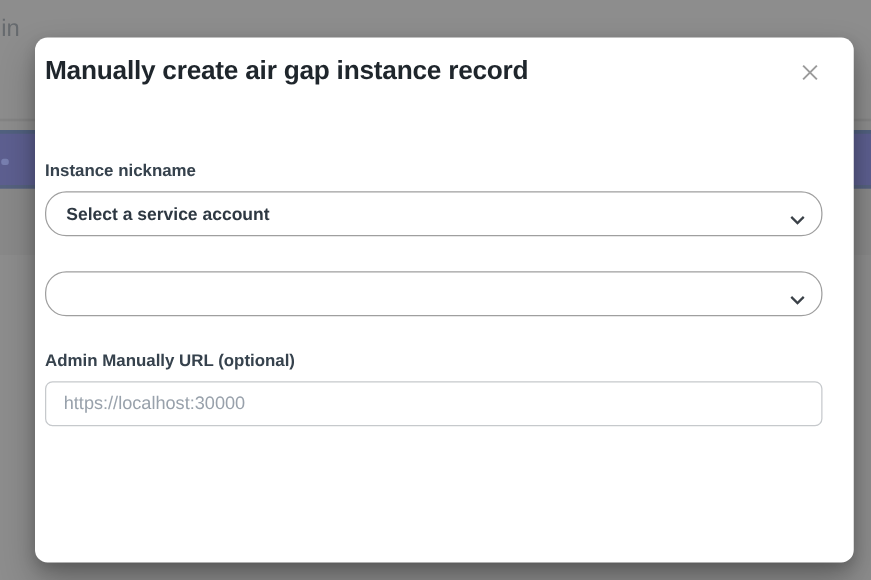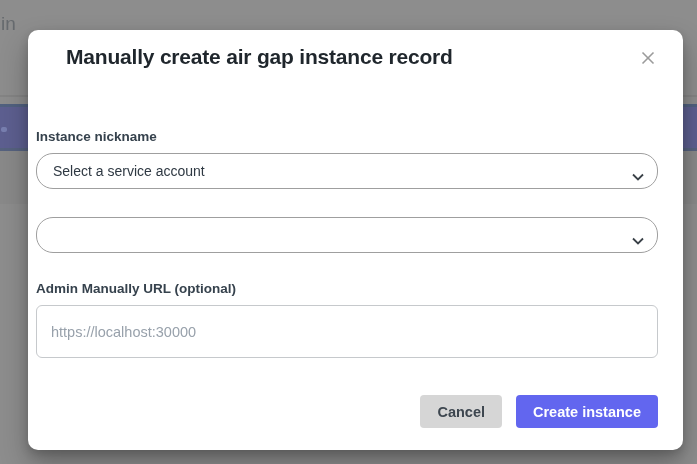--- a/index.html
+++ b/index.html
@@ -29,21 +29,21 @@
     background:#8087b8; border-radius:2px; opacity:.8;
   }
   .bg-band { position:absolute; left:0; top:151px; width:697px; height:53px; background:#898989; }
 
   
   .modal {
     position:absolute; left:28px; top:30px; width:655px; height:420px;
     background:#ffffff; border-radius:10px;
     box-shadow:0 14px 28px rgba(0,0,0,.28), 0 4px 10px rgba(0,0,0,.16);
   }
-  .modal-header { position:relative; padding:14px 60px 0 8px;margin-left:30px; }
+  .modal-header { position:relative; padding:14px 60px 0 8px; }
   .modal-title {
     font-size:21px; font-weight:bold; color:#1f262c;
     letter-spacing:-0.2px; line-height:25px;
   }
   .close-btn {
     position:absolute; top:17px; right:24px;
     width:22px; height:22px;
     background:none; border:none; cursor:pointer;
     display:flex; align-items:center; justify-content:center;
   }
@@ -57,29 +57,30 @@
     margin-bottom:9px;
   }
   .select-box {
     position:relative;
     width:100%; height:36px;
     border:1px solid #9f9f9f; border-radius:17px;
     background:#fff;
     display:flex; align-items:center;
     padding:0 34px 0 16px;
     cursor:pointer;
+    font-weight:bold;
   }
   .select-value { font-size:14px; color:#2e3842; }
   .caret {
     position:absolute; right:13px; top:50%; margin-top:-4px;
     width:12px; height:8px;
   }
   .caret svg { stroke:#3a4148; }
   .text-input {
-    width:100%; height:53px;
+    width:100%; height:36px;
     border:1px solid #c6c9cc; border-radius:6px;
     padding:0 14px; font-size:14.5px; color:#2e3842;
     font-family:"Liberation Sans", sans-serif;
     outline:none; background:#fff;
   }
   .text-input::placeholder { color:#98a1ab; opacity:1; }
 
   .modal-footer {
     position:absolute; left:8px; right:25px; bottom:22px;
     display:flex; justify-content:flex-end; align-items:center; gap:14px;
@@ -143,18 +144,14 @@
       </div>
     </div>
 
     <div class="field-group">
       <label class="field-label">Admin Manually URL (optional)</label>
       <input class="text-input" type="text" placeholder="https://localhost:30000" style="">
     </div>
 
   </div>
 
-  <div class="modal-footer">
-    <button class="btn btn-cancel">Cancel</button>
-    <button class="btn btn-create" style="background: rgb(98, 102, 239);">Create instance</button>
-  </div>
 
 </div>
 
 </body></html>

